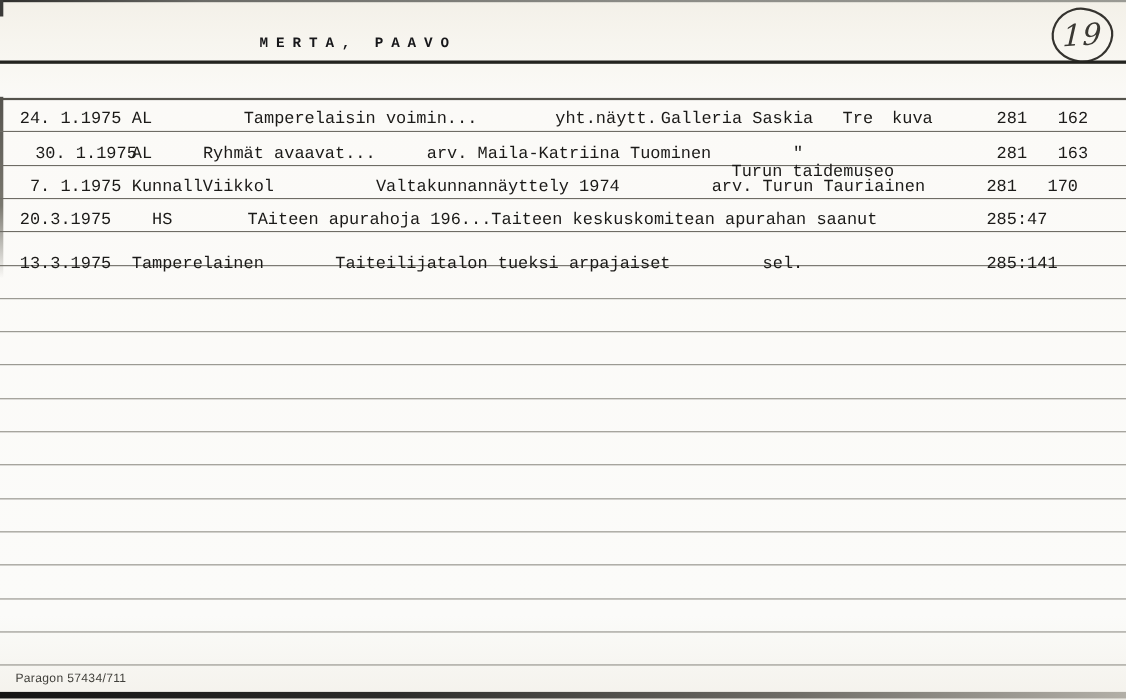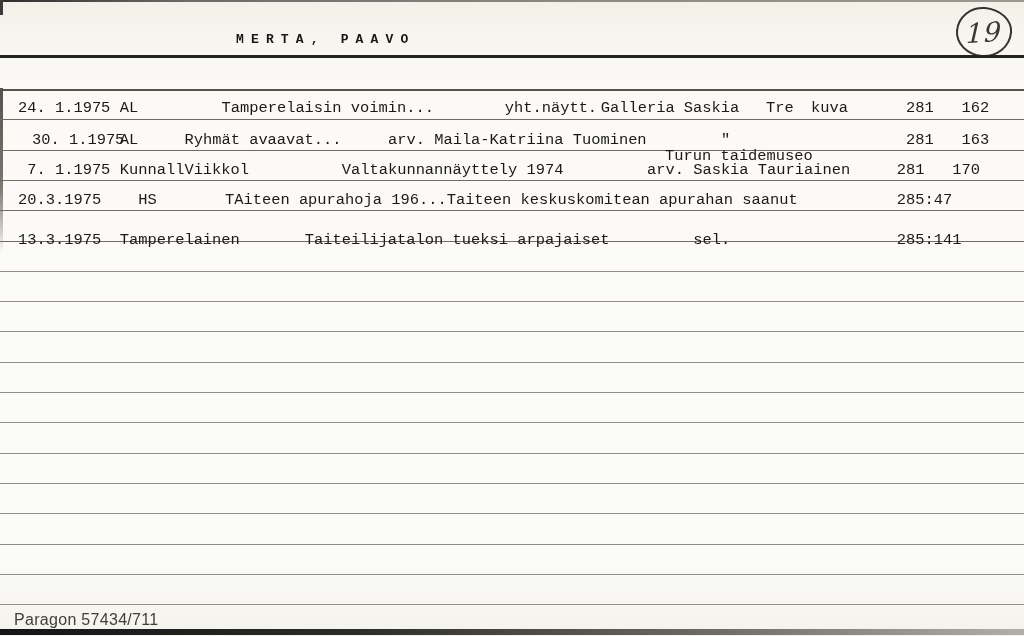--- a/index.html
+++ b/index.html
@@ -73,21 +73,21 @@
   }
   .page-badge-num {
     font-family: "DejaVu Serif", serif;
     font-style: italic; font-size: 27px; color: #3a3833;
     transform: rotate(-9deg) skewX(-6deg);
     letter-spacing: 1px;
   }
   .footer-brand {
     position: absolute; left: 14px; top: 611px;
     font-family: "Liberation Sans", sans-serif;
-    font-size: 16px; color: #403f3a; letter-spacing: 0.3px;
+    font-size: 11px; color: #403f3a; letter-spacing: 0.3px;
   }
 </style>
 </head>
 <body>
 
 <div class="card">
 
   <div class="top-edge"></div>
   <div class="corner-mark"></div>
   <div class="left-edge-mark"></div>
@@ -139,21 +139,21 @@
         <span class="seg" style="left: 184.5px;">Ryhmät avaavat...</span>
         <span class="seg" style="left: 388px;">arv. Maila-Katriina Tuominen</span>
         <span class="seg" style="left: 721px;">"</span>
         <span class="seg" style="left: 906px;">281</span>
         <span class="seg" style="left: 961.5px;">163</span>
       </div>
       <div class="entry-row" style="top: 161px;">
         <span class="seg" style="left: 18px;"> 7. 1.1975</span>
         <span class="seg" style="left: 119.75px;">KunnallViikkol</span>
         <span class="seg" style="left: 341.75px;">Valtakunnannäyttely 1974</span>
-        <span class="seg" style="left: 647px;">arv. Saskia Tauriainen</span>
+        <span class="seg" style="left: 647px;">arv. Turun Tauriainen</span>
         <span class="seg" style="left: 896.75px;">281</span>
         <span class="seg" style="left: 952.25px;">170</span>
       </div>
       <div class="entry-row" style="top: 191px;">
         <span class="seg" style="left: 18px; text-align: right;">20.3.1975</span>
         <span class="seg" style="left: 138.25px;">HS</span>
         <span class="seg" style="left: 225px;">TAiteen apurahoja 196...Taiteen keskuskomitean apurahan saanut</span>
         <span class="seg" style="left: 896.75px;">285:47</span>
       </div>
       <div class="entry-row" style="top: 219px; margin-top: 12px;">

